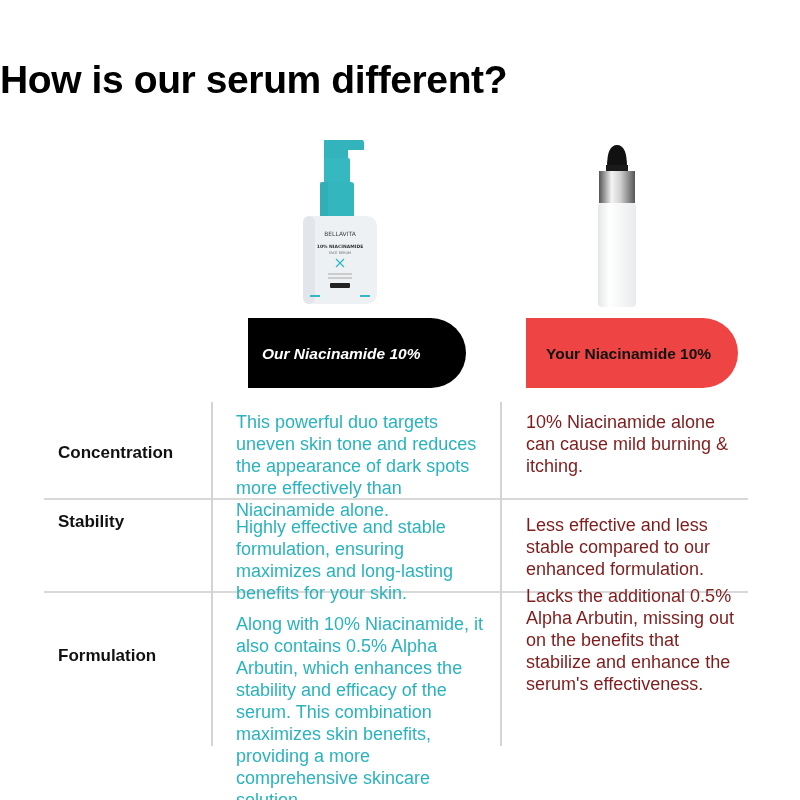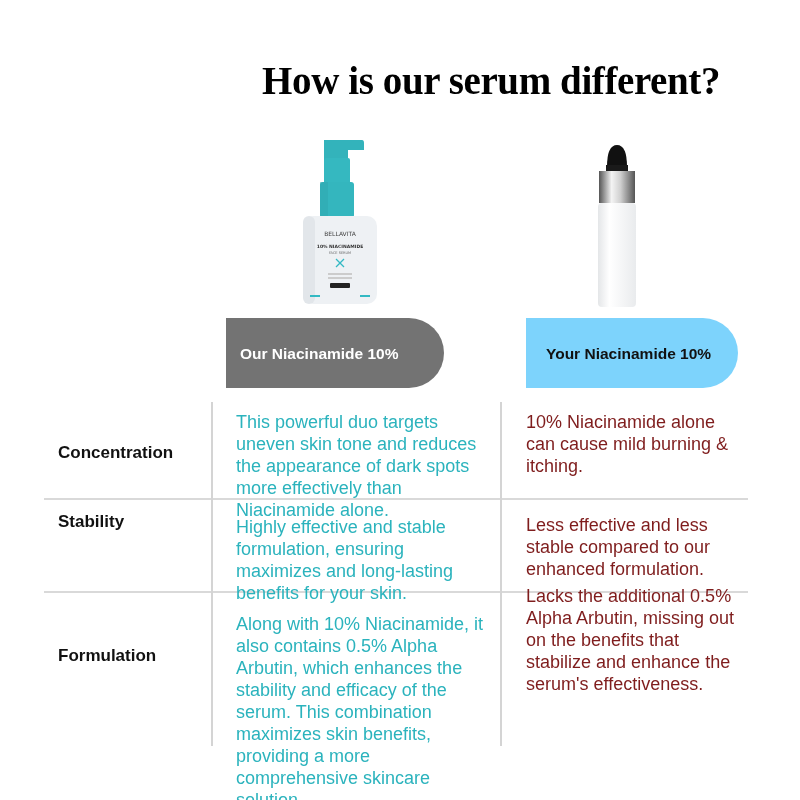--- a/index.html
+++ b/index.html
@@ -1,35 +1,35 @@
 <!DOCTYPE html>
 <html><head>
   <meta charset="utf-8">
   <style>
     * { margin: 0; padding: 0; box-sizing: border-box; }
     html, body { width: 800px; height: 800px; background: #ffffff; overflow: hidden; }
     body { position: relative; font-family: "Liberation Sans", "DejaVu Sans", sans-serif; color: #111; }
 
     .title {
-      position: absolute; left: 0; top: 58px; width: 720px; text-align: right;
-      font-family: Liberation Serif, serif; font-weight: 700; font-size: 39px;
+      position: absolute; left: 0; top: 58px; width: 720px; text-align: left;
+      font-family: Liberation Sans, sans-serif; font-weight: 700; font-size: 39px;
       letter-spacing: -0.4px; color: #000;
     }
 
     
     .bottle-ours { position: absolute; left: 300px; top: 140px; width: 80px; height: 165px; }
     .bottle-theirs { position: absolute; left: 596px; top: 143px; width: 42px; height: 165px; }
 
     
     .pill {
       position: absolute; height: 70px; display: flex; align-items: center;
       border-radius: 0 35px 35px 0; font-weight: 700; font-size: 15.5px; line-height: 19px;
     }
-    .pill-ours { left: 226px; top: 318px; width: 218px; background: #737373; color: #fff; padding-left: 14px; }
-    .pill-theirs { left: 526px; top: 318px; width: 212px; background: #7dd3fc; color: #111; padding-left: 20px; }
+    .pill-ours { left: 248px; top: 318px; width: 218px; background: #000000; color: #fff; padding-left: 14px; font-style: italic; }
+    .pill-theirs { left: 526px; top: 318px; width: 212px; background: #ef4444; color: #111; padding-left: 20px; }
 
     
     .hline { position: absolute; left: 44px; width: 704px; height: 2px; background: #d9d9d9; }
     .vline { position: absolute; top: 402px; width: 2px; height: 344px; background: #d4d4d4; }
 
     .row-label {
       position: absolute; left: 58px; font-size: 17px; color: #111; font-weight: 700;
     }
     .cell {
       position: absolute; font-size: 18px; line-height: 22px;

